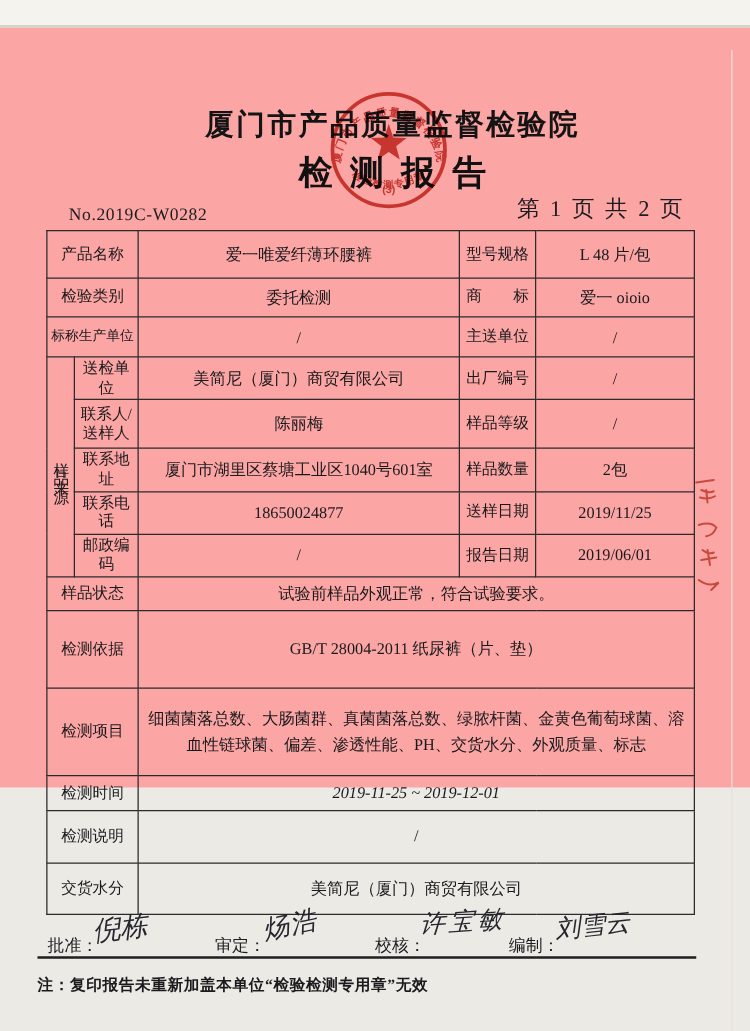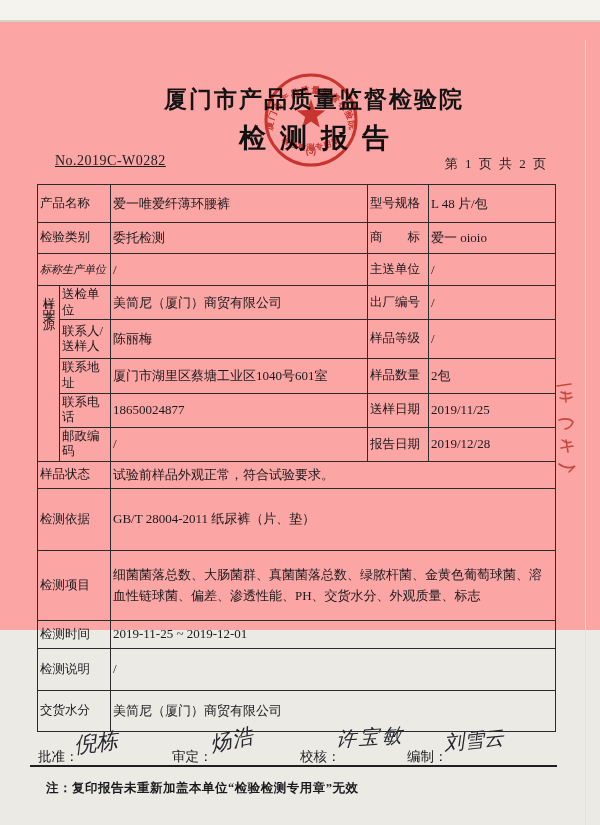--- a/index.html
+++ b/index.html
@@ -27,55 +27,55 @@
     font-family:"Liberation Sans","DejaVu Sans",sans-serif;
     font-weight:bold;font-size:27px;letter-spacing:14px;color:#111;
     margin-top:5px;text-indent:14px;
   }
   .stamp{
     position:absolute;left:261px;top:70px;width:100px;height:100px;
     mix-blend-mode:multiply;opacity:.88;
   }
 
   .no-line{position:absolute;top:153px;left:0;width:600px;font-size:14px;}
-  .report-no{position:absolute;left:55px;top:0;letter-spacing:.5px;text-decoration:underline;}
-  .page-ind{position:absolute;right:52px;top:2px;font-size:13px;letter-spacing:2px;}
+  .report-no{position:absolute;left:55px;top:12px;letter-spacing:.5px;}
+  .page-ind{position:absolute;right:52px;top:2px;font-size:18px;letter-spacing:2px;}
 
   
   table.info{
     position:absolute;left:37px;top:184px;width:518px;
     border-collapse:collapse;table-layout:fixed;
     font-size:13px;color:#1a1a1c;
   }
   table.info td{
     border:1.4px solid #2b2b2b;
-    padding:1px 2px;vertical-align:middle;
+    padding:1px 2px;vertical-align:middle;text-align:center;
     overflow:hidden;
   }
   td.lbl{font-size:12.5px;word-break:break-all;line-height:1.25;}
-  td.small{font-size:11px;letter-spacing:0;font-style:italic;}
+  td.small{font-size:11px;letter-spacing:0;}
   td.vert{
     writing-mode:vertical-lr;text-orientation:upright;
     font-size:12.5px;letter-spacing:7px;padding:2px 0;
   }
   td.left{text-align:left;padding-left:8px;line-height:1.55;}
-  td.pad{padding-left:14px;}
+  td.pad{padding-left:14px;font-style:italic;}
 
   
   .sig-row{position:absolute;top:728px;left:0;width:600px;height:42px;font-size:13.5px;}
   .sig-label{position:absolute;top:20px;color:#1c1c1e;}
   .hand{
     position:absolute;
     font-family:"DejaVu Sans","Liberation Sans",sans-serif;
     font-style:italic;color:#26262e;white-space:nowrap;
   }
   .rule{position:absolute;top:765px;left:30px;width:527px;height:2px;background:#1f1f1f;}
   .foot-note{
     position:absolute;top:780px;left:30px;width:540px;
-    font-size:12.5px;font-weight:bold;color:#1b1b1d;letter-spacing:.5px;margin-left:16px;
+    font-size:12.5px;font-weight:bold;color:#1b1b1d;letter-spacing:.5px;
   }
   .margin-note{position:absolute;left:549px;top:378px;}
 </style>
 </head>
 <body>
 
 <div class="page">
 
   <div class="scan-top"></div>
   <div class="scan-right"></div>
@@ -156,21 +156,21 @@
     <tr style="height:30px">
       <td class="lbl">联系电话</td>
       <td>18650024877</td>
       <td class="lbl">送样日期</td>
       <td>2019/11/25</td>
     </tr>
     <tr style="height:26px">
       <td class="lbl">邮政编码</td>
       <td>/</td>
       <td class="lbl">报告日期</td>
-      <td>2019/12/28</td>
+      <td>2019/06/01</td>
     </tr>
 
     <tr style="height:27px">
       <td colspan="2" class="lbl">样品状态</td>
       <td colspan="3" class="left">试验前样品外观正常，符合试验要求。</td>
     </tr>
     <tr style="height:62px">
       <td colspan="2" class="lbl">检测依据</td>
       <td colspan="3" class="left">GB/T 28004-2011 纸尿裤（片、垫）</td>
     </tr>

